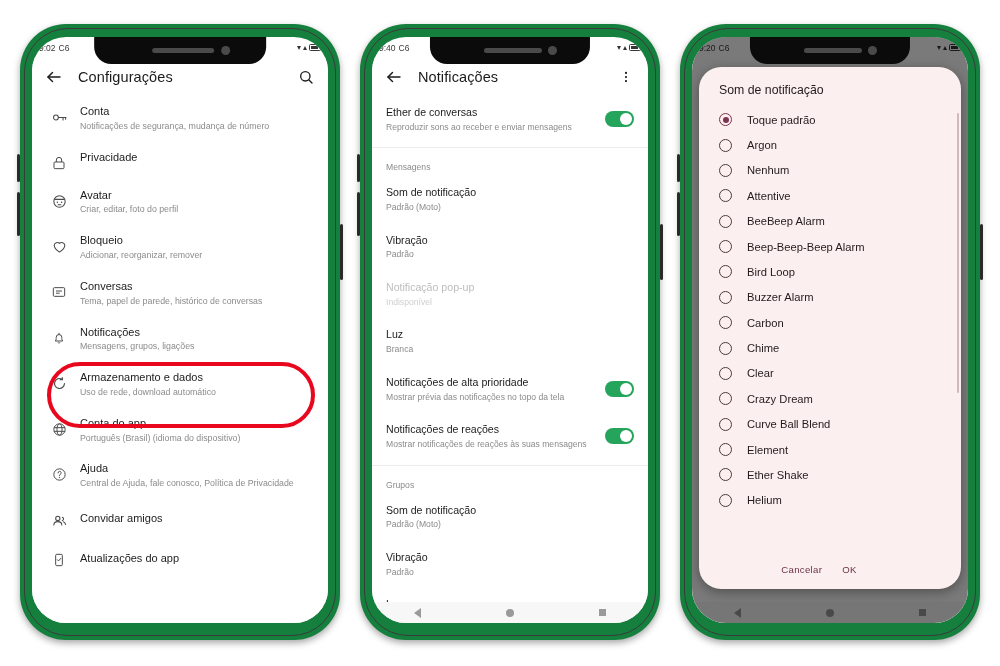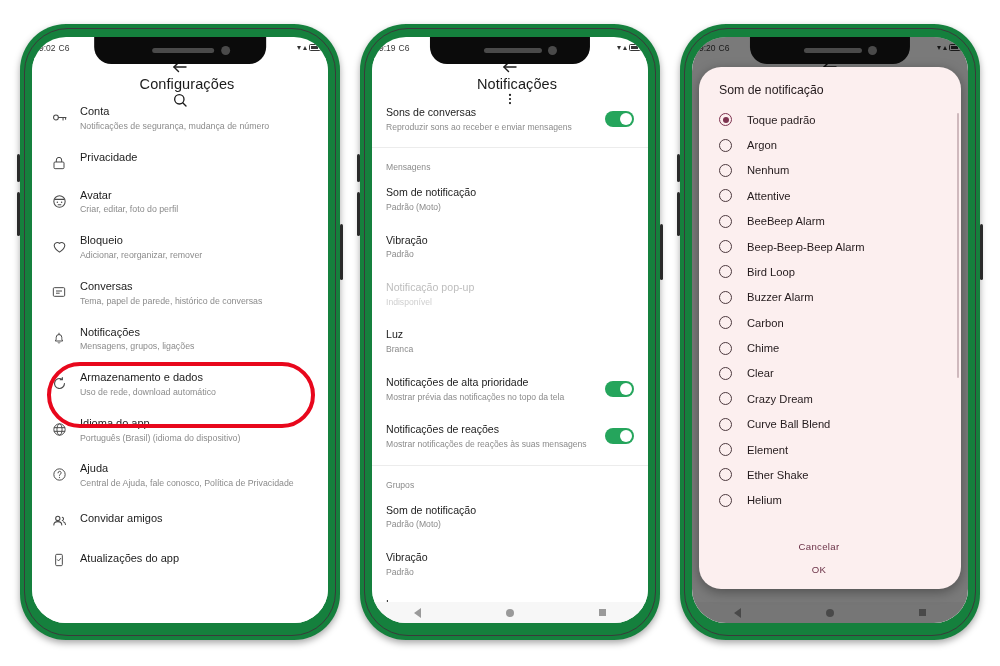--- a/index.html
+++ b/index.html
@@ -44,21 +44,21 @@
     font-family:"Liberation Sans", sans-serif;
   }
   .sb-left{display:flex;align-items:center;gap:3px;opacity:.9;}
   .sb-right{display:flex;align-items:center;gap:2px;opacity:.9;}
   .sb-ico{font-size:8px;line-height:1;}
   .batt{display:inline-block;width:12px;height:7px;border:1px solid #222;border-radius:1.5px;position:relative;}
   .batt::after{content:"";position:absolute;right:-2.5px;top:1.7px;width:1.5px;height:2.6px;background:#222;border-radius:0 1px 1px 0;}
   .batt i{position:absolute;left:1px;top:1px;bottom:1px;width:70%;background:#222;display:block;}
 
   
-  .appbar{display:flex;align-items:center;height:38px;padding:0 12px;background:#fff;flex-direction:column;}
+  .appbar{display:flex;align-items:center;height:38px;padding:0 12px;background:#fff;}
   .appbar .title{font-size:14.5px;color:#1b1b1b;margin-left:14px;flex:1;letter-spacing:.1px;}
   .ico-btn{width:20px;height:20px;display:flex;align-items:center;justify-content:center;cursor:pointer;}
   .ico-btn svg{display:block;}
 
   
   .scroll{height:calc(100% - 59px);overflow:hidden;background:#fff;}
   .s-row{display:flex;align-items:flex-start;padding:9px 14px 9px 12px;position:relative;}
   .s-ico{width:30px;min-width:30px;display:flex;justify-content:center;padding-top:4px;color:#4a4a4a;}
   .s-txt{flex:1;padding-left:6px;}
   .s-title{font-size:11px;color:#1c1c1c;line-height:1.25;}
@@ -103,21 +103,21 @@
     box-shadow:0 3px 12px rgba(0,0,0,.35);
     display:flex;flex-direction:column;overflow:hidden;
   }
   .dlg-title{font-size:12.3px;color:#231a1c;padding:16px 20px 10px 20px;}
   .dlg-list{flex:1;overflow:hidden;position:relative;}
   .dlg-row{display:flex;align-items:center;padding:6.2px 20px;cursor:pointer;}
   .radio{width:13px;height:13px;border-radius:50%;border:1.6px solid #4d3a3f;flex:none;position:relative;}
   .radio.sel{border-color:#7e3350;}
   .radio.sel::after{content:"";position:absolute;left:2.7px;top:2.7px;width:6px;height:6px;border-radius:50%;background:#7e3350;}
   .dlg-label{font-size:11.2px;color:#231a1c;margin-left:15px;}
-  .dlg-actions{display:flex;justify-content:center;gap:12px;padding:6px 22px 14px 0;flex-direction:column;}
+  .dlg-actions{display:flex;justify-content:center;gap:20px;padding:6px 22px 14px 0;}
   .dlg-btn{font-size:9.6px;color:#6b3247;letter-spacing:.3px;cursor:pointer;background:none;border:0;font-family:"Liberation Sans",sans-serif;}
   .scrollbar{position:absolute;right:2px;top:6px;width:2.5px;height:62%;background:#cfb9bd;border-radius:2px;}
 
   
   .dim-wrap{filter:saturate(.85);}
 </style>
 </head>
 <body>
 
 <div class="stage">
@@ -254,21 +254,21 @@
           <div class="s-row">
             <div class="s-ico">
               <svg width="17" height="17" viewBox="0 0 24 24" fill="none" stroke="currentColor" stroke-width="1.4">
                 <circle cx="12" cy="12" r="8"></circle>
                 <ellipse cx="12" cy="12" rx="3.6" ry="8"></ellipse>
                 <line x1="4.2" y1="9.4" x2="19.8" y2="9.4"></line>
                 <line x1="4.2" y1="14.6" x2="19.8" y2="14.6"></line>
               </svg>
             </div>
             <div class="s-txt">
-              <div class="s-title">Idioma do app</div>
+              <div class="s-title">Conta do app</div>
               <div class="s-sub">Português (Brasil) (idioma do dispositivo)</div>
             </div>
           </div>
           <div class="s-row">
             <div class="s-ico">
               <svg width="17" height="17" viewBox="0 0 24 24" fill="none" stroke="currentColor" stroke-width="1.4">
                 <circle cx="12" cy="12" r="8"></circle>
                 <path d="M9.9 9.7a2.2 2.2 0 1 1 3 2.1c-.6.3-.9.8-.9 1.5v.4" stroke-linecap="round"></path>
                 <circle cx="12" cy="16.3" r=".85" fill="currentColor" stroke="none"></circle>
               </svg>
@@ -311,21 +311,21 @@
     <div class="side-btn" style="left:-3px;top:130px;height:28px;"></div>
     <div class="side-btn" style="left:-3px;top:168px;height:44px;"></div>
     <div class="side-btn" style="right:-3px;top:200px;height:56px;"></div>
     <div class="screen">
       <div class="notch">
         <div class="speaker"></div>
         <div class="cam"></div>
       </div>
       <div class="statusbar">
         <div class="sb-left">
-          <span>9:19</span>
+          <span>9:40</span>
           <span>C6</span>
         </div>
         <div class="sb-right">
           <span class="sb-ico">▾</span>
           <span class="sb-ico">▴</span>
           <span class="batt">
               <i></i>
             </span>
         </div>
       </div>
@@ -343,21 +343,21 @@
               <circle cx="12" cy="5" r="1.9"></circle>
               <circle cx="12" cy="12" r="1.9"></circle>
               <circle cx="12" cy="19" r="1.9"></circle>
             </svg>
         </div>
       </div>
 
       <div class="scroll" id="p2list" style="height:calc(100% - 80px);">
           <div class="n-item">
             <div class="n-txt">
-              <div class="n-title">Sons de conversas</div>
+              <div class="n-title">Ether de conversas</div>
               <div class="n-sub">Reproduzir sons ao receber e enviar mensagens</div>
             </div>
             <div class="toggle"></div>
           </div>
           <div class="divider"></div>
           <div class="n-head">Mensagens</div>
           <div class="n-item">
             <div class="n-txt">
               <div class="n-title">Som de notificação</div>
               <div class="n-sub">Padrão (Moto)</div>

